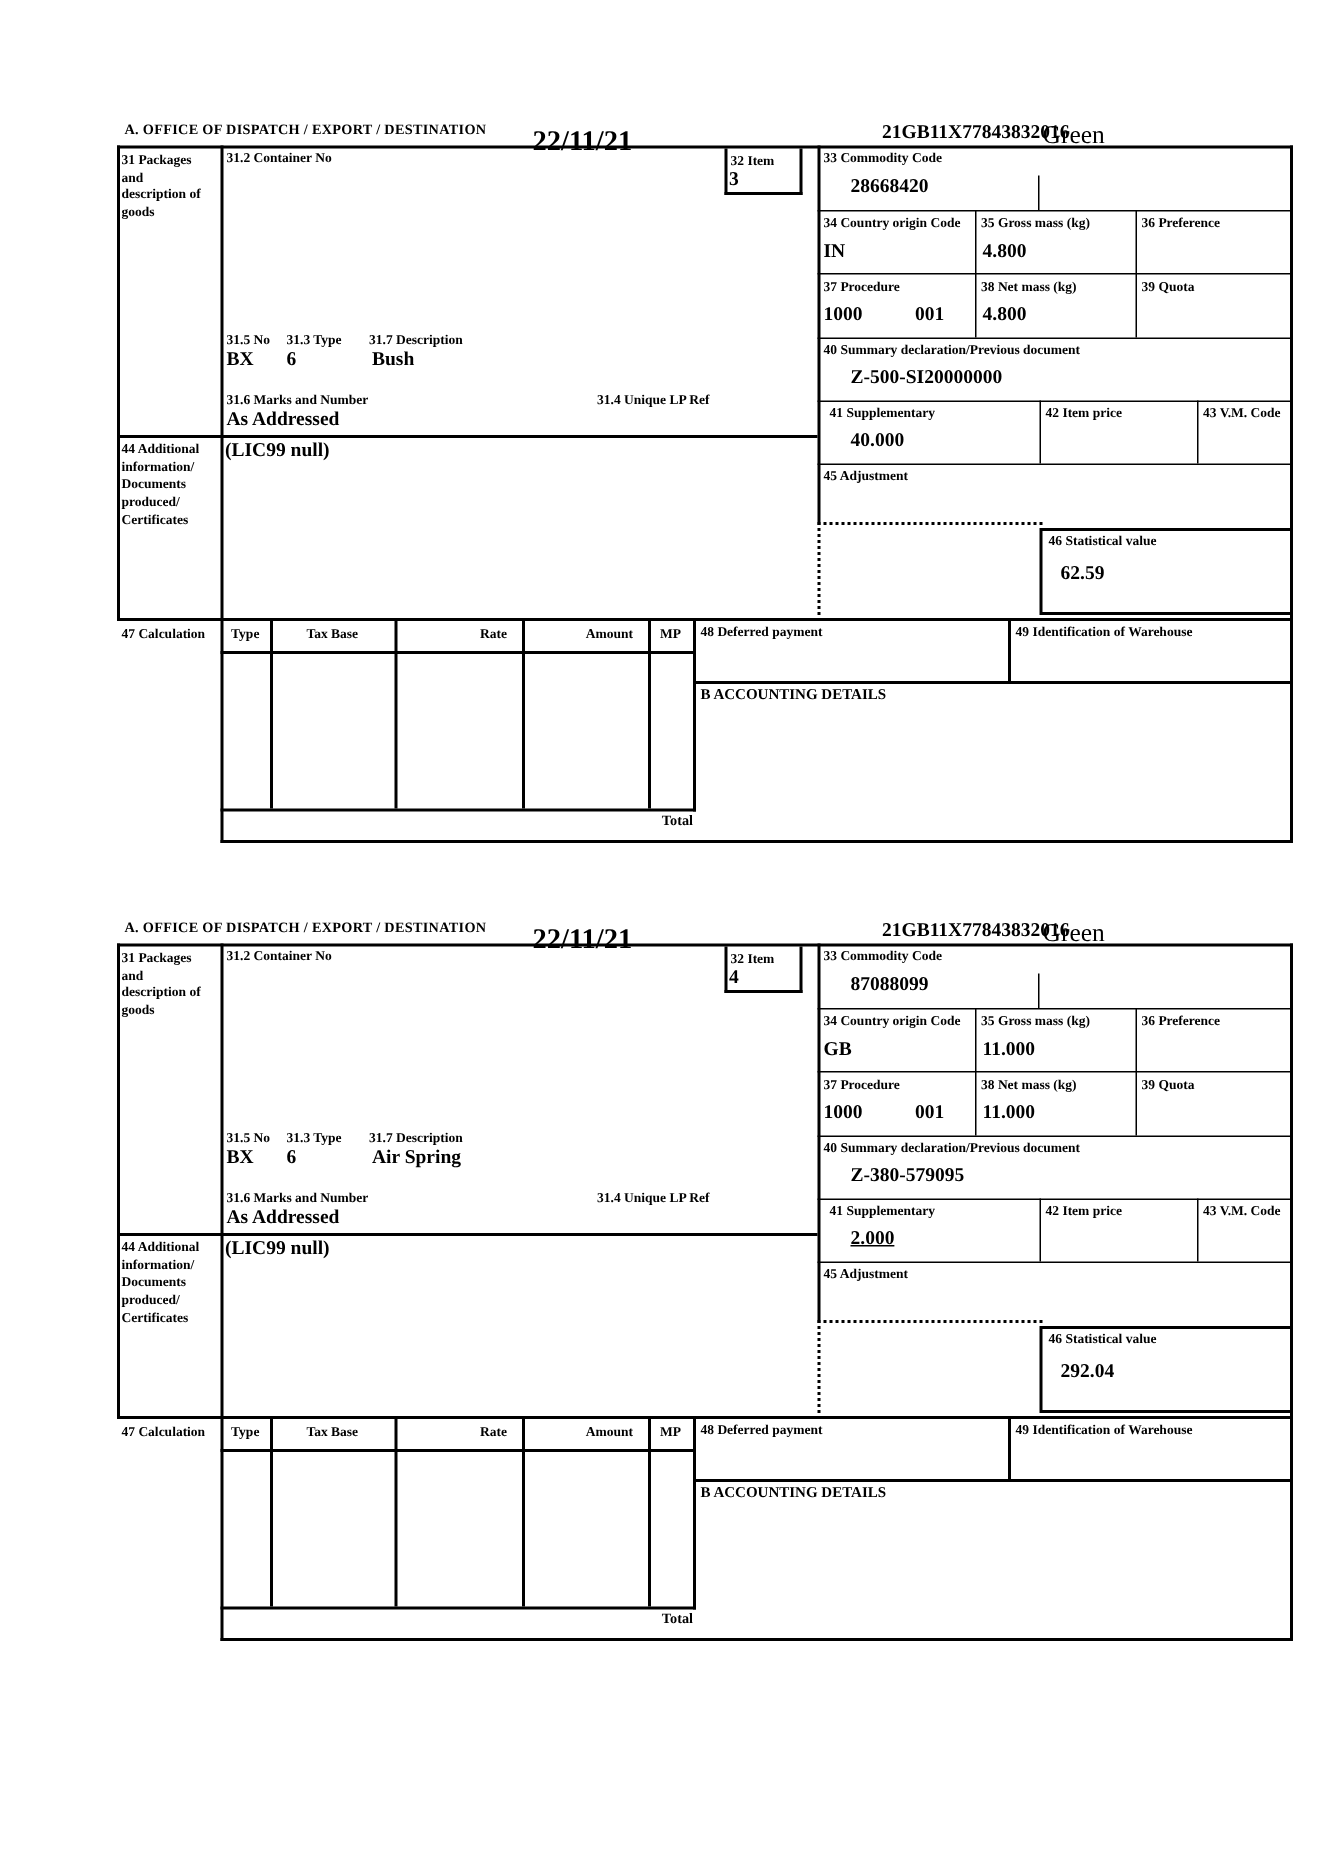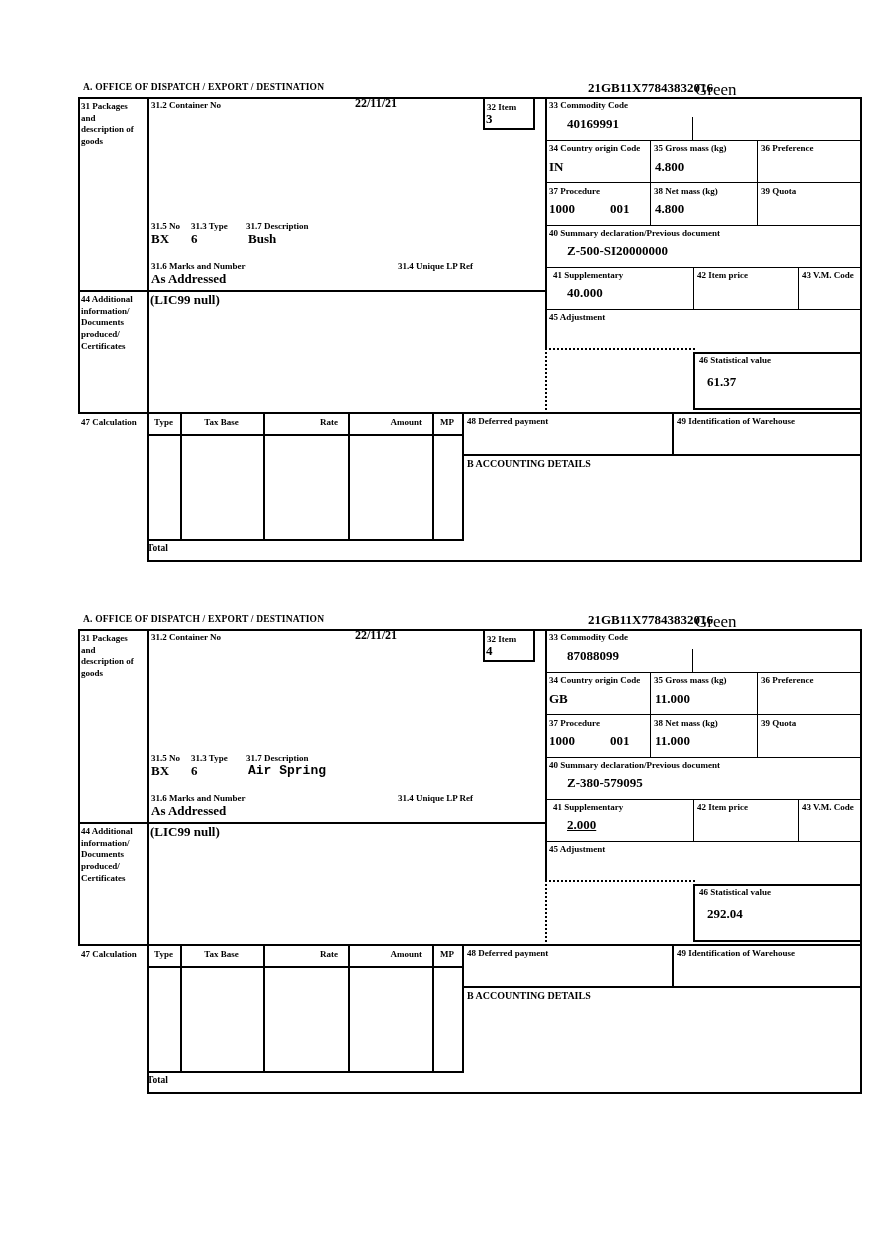--- a/index.html
+++ b/index.html
@@ -37,25 +37,25 @@
   .l-c2{left:185px;top:332px;width:2px;height:127px;}
   .l-c3{left:270px;top:332px;width:2px;height:127px;}
   .l-c4{left:354px;top:332px;width:2px;height:127px;}
   .l-4849{left:594px;top:332px;width:2px;height:42px;}
   .l-48b{left:384px;top:374px;width:400px;height:2px;}
   
   .lbl{position:absolute;font-size:9px;font-weight:bold;line-height:1.3;white-space:normal;}
   .val{position:absolute;font-size:13px;font-weight:bold;white-space:pre;}
   .th{position:absolute;top:337px;font-size:9px;font-weight:bold;}
   .hdr-office{position:absolute;left:5px;top:2px;font-size:9.5px;font-weight:bold;letter-spacing:.2px;}
-  .hdr-date{position:absolute;left:277px;top:16px;font-size:12px;font-weight:bold;}
+  .hdr-date{position:absolute;left:277px;top:4px;font-size:19px;font-weight:bold;}
   .hdr-ref{position:absolute;left:510px;top:0;font-size:13px;font-weight:bold;}
   .hdr-route{position:absolute;left:617px;top:0;font-size:17px;font-weight:normal;}
   .acct{position:absolute;left:389px;top:378px;font-size:10px;font-weight:bold;}
-  .total{position:absolute;left:69px;top:463px;width:315px;text-align:left;font-size:9.5px;font-weight:bold;}
+  .total{position:absolute;left:69px;top:463px;width:315px;text-align:right;font-size:9.5px;font-weight:bold;}
 </style>
 </head>
 <body>
 
 <div id="sheet">
 
 <div class="form" style="top: 80px;">
 
     <div class="hdr-office">A.  OFFICE OF DISPATCH / EXPORT / DESTINATION</div>
     <div class="hdr-date">22/11/21</div>
@@ -122,29 +122,29 @@
     <div class="acct">B ACCOUNTING DETAILS</div>
     <div class="total">Total</div>
 
     <div class="th" style="left:69px;width:33px;text-align:center;">Type</div>
     <div class="th" style="left:102px;width:83px;text-align:center;">Tax Base</div>
     <div class="th" style="left:185px;width:75px;text-align:right;">Rate</div>
     <div class="th" style="left:270px;width:74px;text-align:right;">Amount</div>
     <div class="th" style="left:354px;width:30px;text-align:center;">MP</div>
 
     <div class="val" style="left:408px;top:31px;">3</div>
-    <div class="val" style="left:489px;top:36px;">40169991</div>
+    <div class="val" style="left:489px;top:36px;">28668420</div>
     <div class="val" style="left:471px;top:79px;">IN</div>
     <div class="val" style="left:577px;top:79px;">4.800</div>
     <div class="val" style="left:471px;top:121px;">1000</div>
     <div class="val" style="left:532px;top:121px;">001</div>
     <div class="val" style="left:577px;top:121px;">4.800</div>
     <div class="val" style="left:489px;top:163px;">Z-500-SI20000000</div>
     <div class="val" style="left:489px;top:205px;">40.000</div>
-    <div class="val" style="left:629px;top:294px;">61.37</div>
+    <div class="val" style="left:629px;top:294px;">62.59</div>
     <div class="val" style="left:73px;top:151px;">BX</div>
     <div class="val" style="left:113px;top:151px;">6</div>
     <div class="val" style="left:170px;top:151px;text-align:right;">Bush</div>
     <div class="val" style="left:73px;top:191px;">As Addressed</div>
     <div class="val" style="left:72px;top:212px;">(LIC99 null)</div>
   </div>
     <div class="form" style="top: 612px;">
 
     <div class="hdr-office">A.  OFFICE OF DISPATCH / EXPORT / DESTINATION</div>
     <div class="hdr-date">22/11/21</div>
@@ -222,17 +222,17 @@
     <div class="val" style="left:471px;top:79px;">GB</div>
     <div class="val" style="left:577px;top:79px;">11.000</div>
     <div class="val" style="left:471px;top:121px;">1000</div>
     <div class="val" style="left:532px;top:121px;">001</div>
     <div class="val" style="left:577px;top:121px;">11.000</div>
     <div class="val" style="left:489px;top:163px;">Z-380-579095</div>
     <div class="val" style="left:489px;top:205px;text-decoration:underline;">2.000</div>
     <div class="val" style="left:629px;top:294px;">292.04</div>
     <div class="val" style="left:73px;top:151px;">BX</div>
     <div class="val" style="left:113px;top:151px;">6</div>
-    <div class="val" style="left:170px;top:151px;font-family:Liberation Mono, monospace;">Air Spring</div>
+    <div class="val" style="left:170px;top:151px;">Air Spring</div>
     <div class="val" style="left:73px;top:191px;">As Addressed</div>
     <div class="val" style="left:72px;top:212px;">(LIC99 null)</div>
   </div>
   </div>
 
 </body></html>

